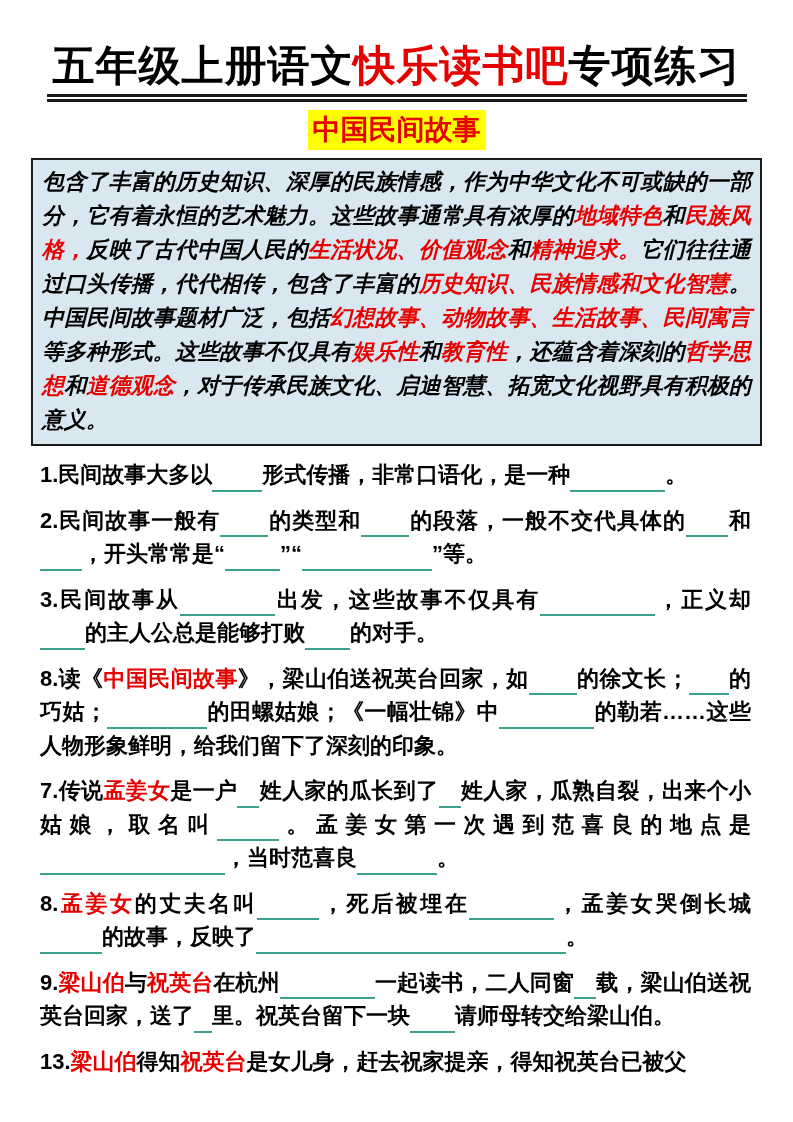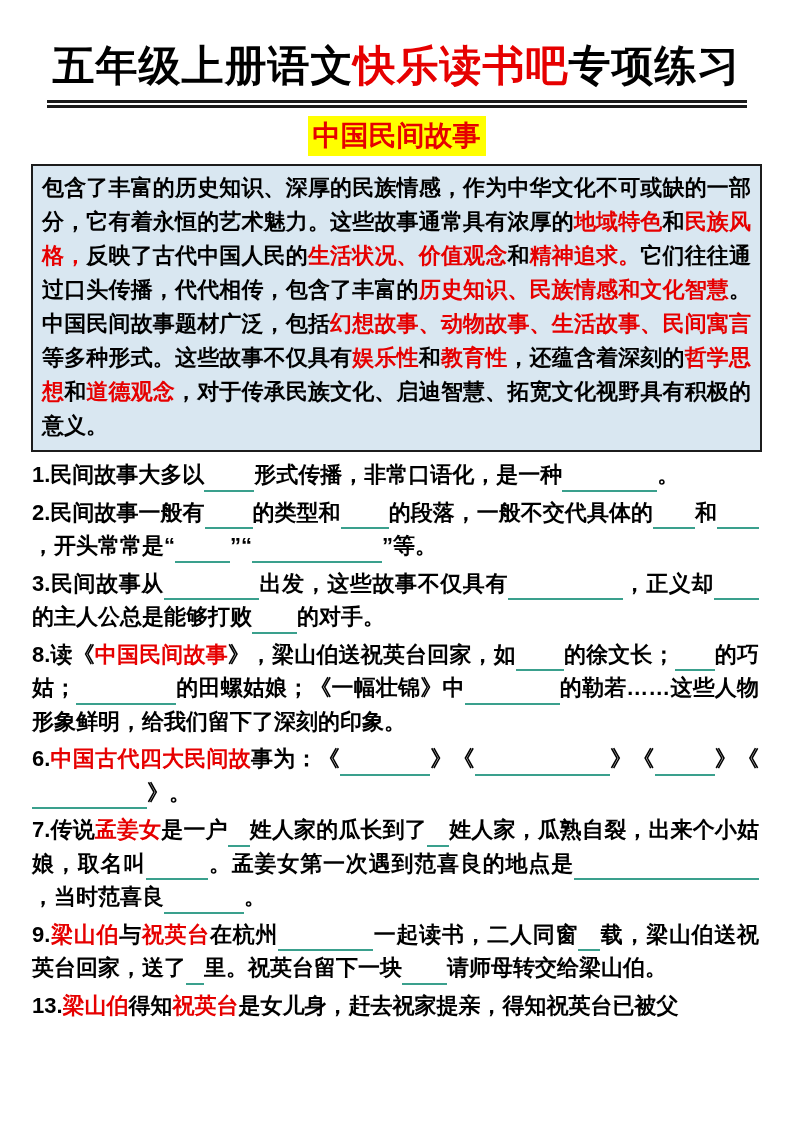--- a/index.html
+++ b/index.html
@@ -14,47 +14,48 @@
   body{
     width:793px;height:1122px;overflow:hidden;background:#ffffff;
     font-family:"Liberation Sans","DejaVu Sans",sans-serif;
     color:#000;
   }
   .page{padding-top:38px;}
   .title-wrap{text-align:center;}
   .title{
     display:inline-block;
     font-size:42px;font-weight:bold;letter-spacing:1px;
-    padding:0 6px 6px 6px;
+    padding:0 6px 0 6px;
     border-bottom:8px double #1a1a1a;
     white-space:nowrap;
   }
   .title .red,.red{color:var(--red);}
   .subtitle-wrap{text-align:center;margin-top:8px;}
   .subtitle{
     display:inline-block;
     background:var(--highlight);
     color:var(--red);
     font-size:28px;font-weight:bold;
     padding:1px 5px;
   }
   .intro-box{
     margin:8px 31px 0 31px;
     border:2px solid var(--box-border);
     background:var(--box-bg);
     padding:5px 9px 7px 9px;
     font-size:22px;line-height:34px;font-weight:bold;
     text-align:justify;
+    font-style:italic;
   }
   .questions{
     margin:6px 30px 0 28px;
     font-size:22px;line-height:33.5px;font-weight:bold;
     text-align:justify;
   }
-  .question{margin:4px;}
+  .question{margin:12px;}
   .blank{
     display:inline-block;
     height:1.0em;
     border-bottom:2px solid var(--blank);
     vertical-align:bottom;
   }
 </style>
 </head>
 <body>
 
@@ -68,19 +69,19 @@
     <span class="subtitle">中国民间故事</span>
   </div>
 
   <div class="intro-box"><span>包含了丰富的历史知识、深厚的民族情感，作为中华文化不可或缺的一部分，它有着永恒的艺术魅力。这些故事通常具有浓厚的</span><span class="red">地域特色</span><span>和</span><span class="red">民族风格，</span><span>反映了古代中国人民的</span><span class="red">生活状况、价值观念</span><span>和</span><span class="red">精神追求。</span><span>它们往往通过口头传播，代代相传，包含了丰富的</span><span class="red">历史知识、民族情感和文化智慧</span><span>。中国民间故事题材广泛，包括</span><span class="red">幻想故事、动物故事、生活故事、民间寓言</span><span>等多种形式。这些故事不仅具有</span><span class="red">娱乐性</span><span>和</span><span class="red">教育性</span><span>，还蕴含着深刻的</span><span class="red">哲学思想</span><span>和</span><span class="red">道德观念</span><span>，对于传承民族文化、启迪智慧、拓宽文化视野具有积极的意义。</span></div>
 
   <div class="questions">
     <div class="question"><span>1.民间故事大多以</span><span class="blank" style="width: 50px;"></span><span>形式传播，非常口语化，是一种</span><span class="blank" style="width: 95px;"></span><span>。</span></div>
     <div class="question"><span>2.民间故事一般有</span><span class="blank" style="width: 48px;"></span><span>的类型和</span><span class="blank" style="width: 48px;"></span><span>的段落，一般不交代具体的</span><span class="blank" style="width: 42px;"></span><span>和</span><span class="blank" style="width: 42px;"></span><span>，开头常常是“</span><span class="blank" style="width: 55px;"></span><span>”“</span><span class="blank" style="width: 130px;"></span><span>”等。</span></div>
     <div class="question"><span>3.民间故事从</span><span class="blank" style="width: 95px;"></span><span>出发，这些故事不仅具有</span><span class="blank" style="width: 115px;"></span><span>，正义却</span><span class="blank" style="width: 45px;"></span><span>的主人公总是能够打败</span><span class="blank" style="width: 45px;"></span><span>的对手。</span></div>
     <div class="question"><span>8.读《</span><span class="red">中国民间故事</span><span>》，梁山伯送祝英台回家，如</span><span class="blank" style="width: 48px;"></span><span>的徐文长；</span><span class="blank" style="width: 40px;"></span><span>的巧姑；</span><span class="blank" style="width: 100px;"></span><span>的田螺姑娘；《一幅壮锦》中</span><span class="blank" style="width: 95px;"></span><span>的勒若……这些人物形象鲜明，给我们留下了深刻的印象。</span></div>
-    <div class="question"><span>6.</span><span class="red">中国古代四大民间故</span><span>事为：《</span><span class="blank" style="width: 90px;"></span><span>》《</span><span class="blank" style="width: 135px;"></span><span>》《</span><span class="blank" style="width: 60px;"></span><span>》《</span><span class="blank" style="width: 115px;"></span><span>》。</span></div>
     <div class="question"><span>7.传说</span><span class="red">孟姜女</span><span>是一户</span><span class="blank" style="width: 22px;"></span><span>姓人家的瓜长到了</span><span class="blank" style="width: 22px;"></span><span>姓人家，瓜熟自裂，出来个小姑娘，取名叫</span><span class="blank" style="width: 62px;"></span><span>。孟姜女第一次遇到范喜良的地点是</span><span class="blank" style="width: 185px;"></span><span>，当时范喜良</span><span class="blank" style="width: 80px;"></span><span>。</span></div>
+    <div class="question"><span>8.</span><span class="red">孟姜女</span><span>的丈夫名叫</span><span class="blank" style="width: 62px;"></span><span>，死后被埋在</span><span class="blank" style="width: 85px;"></span><span>，孟姜女哭倒长城</span><span class="blank" style="width: 62px;"></span><span>的故事，反映了</span><span class="blank" style="width: 310px;"></span><span>。</span></div>
     <div class="question"><span>9.</span><span class="red">梁山伯</span><span>与</span><span class="red">祝英台</span><span>在杭州</span><span class="blank" style="width: 95px;"></span><span>一起读书，二人同窗</span><span class="blank" style="width: 22px;"></span><span>载，梁山伯送祝英台回家，送了</span><span class="blank" style="width: 18px;"></span><span>里。祝英台留下一块</span><span class="blank" style="width: 45px;"></span><span>请师母转交给梁山伯。</span></div>
     <div class="question"><span>13.</span><span class="red">梁山伯</span><span>得知</span><span class="red">祝英台</span><span>是女儿身，赶去祝家提亲，得知祝英台已被父</span></div>
   </div>
 
 </div>
 
 </body></html>

